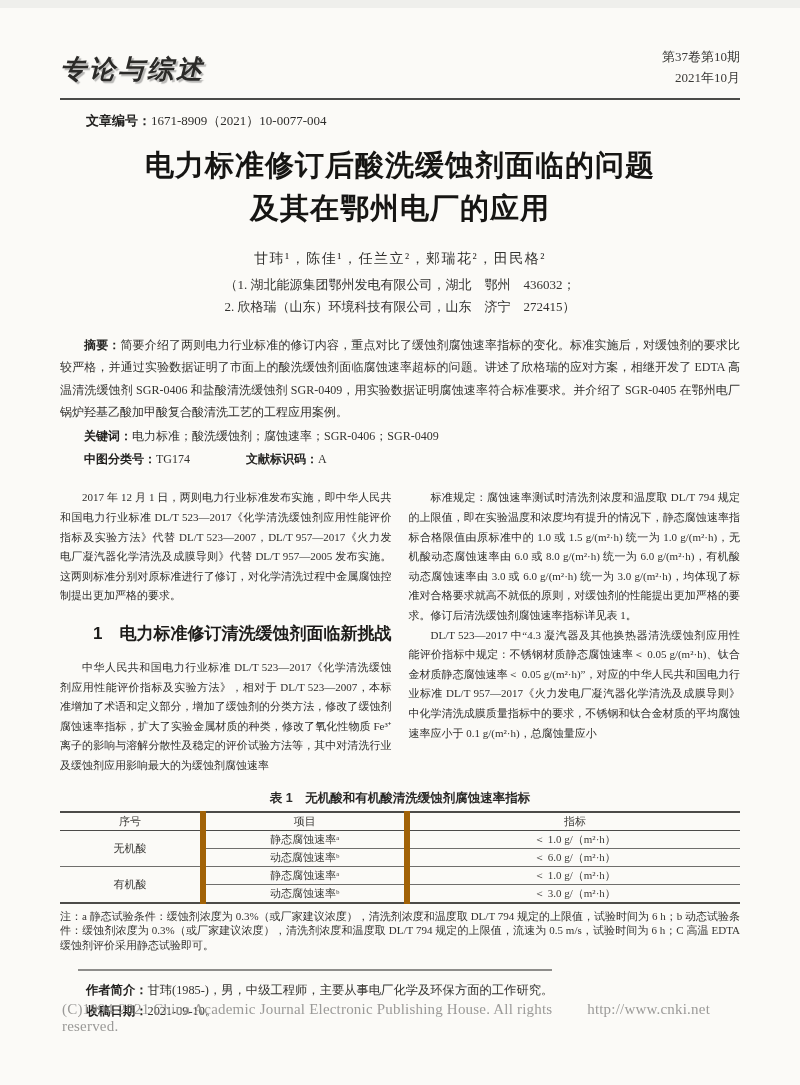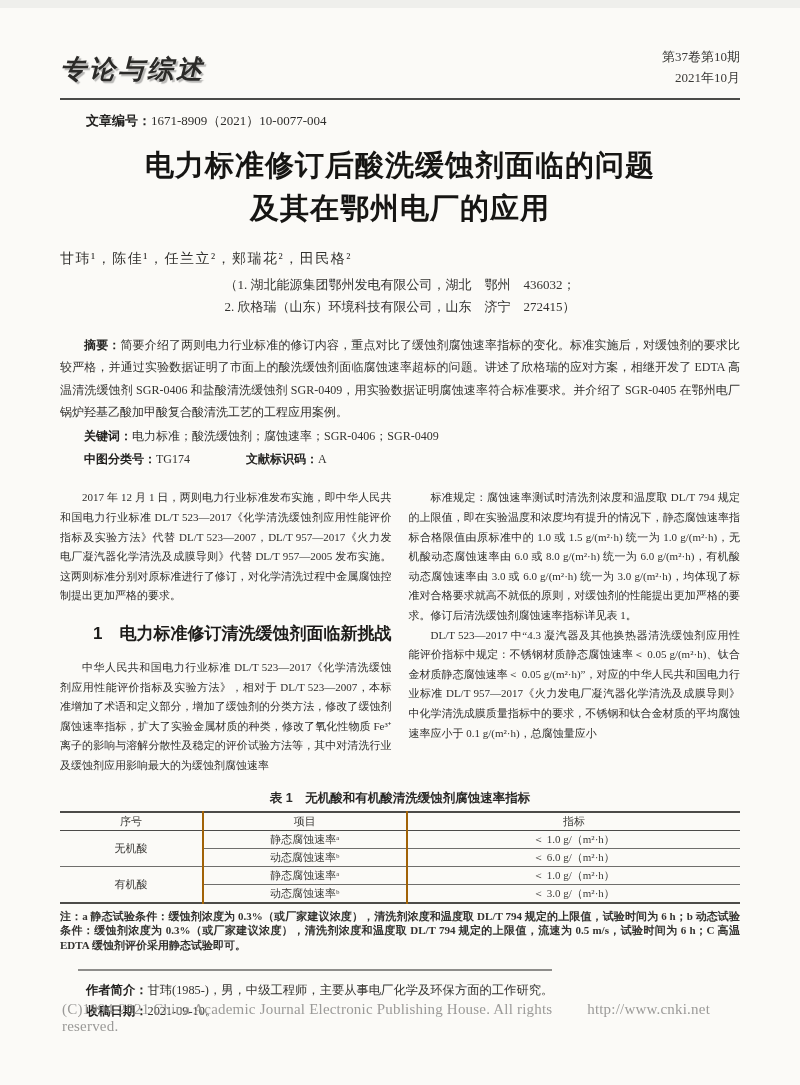--- a/index.html
+++ b/index.html
@@ -80,21 +80,21 @@
     text-align: center;
     font-family: "Liberation Sans", sans-serif;
     font-weight: bold;
     font-size: 29px;
     line-height: 43px;
     letter-spacing: 1px;
     color: #161513;
   }
   .authors {
     margin-top: 20px;
-    text-align: left;
+    text-align: center;
     font-size: 14px;
     letter-spacing: 1.5px;
     color: #33322f;
   }
   .affil {
     margin-top: 6px;
     text-align: center;
     font-size: 13px;
     line-height: 22px;
     color: #33322f;
@@ -154,37 +154,36 @@
     border-top: 2px solid #4c4b49;
     border-bottom: 2px solid #4c4b49;
     font-size: 11px;
     color: #3a3936;
   }
   table.t1 th, table.t1 td {
     font-weight: normal;
     text-align: center;
     padding: 1px 4px;
     height: 13px;
-    border-left: 2px solid #a16207;
+    border-left: 6px solid #a16207;
   }
   table.t1 th:first-child, table.t1 td.first { border-left: none; }
   table.t1 thead th { border-bottom: 1px solid #4c4b49; }
   table.t1 td { border-bottom: 1px solid #6f6e6c; }
   table.t1 tr.last td { border-bottom: none; }
   .w-seq { width: 21%; }
   .w-item { width: 30%; }
   .w-ind { width: 49%; }
 
   .tbl-note {
     margin-top: 5px;
     font-size: 11px;
     line-height: 14.8px;
     text-align: justify;
     color: #33322f;
-    font-weight: bold;
   }
 
   
   .bio-divider {
     margin: 16px 0 9px 18px;
     width: 474px;
     border-top: 2px solid #8e8d8b;
   }
   .bio-line {
     margin-left: 26px;

